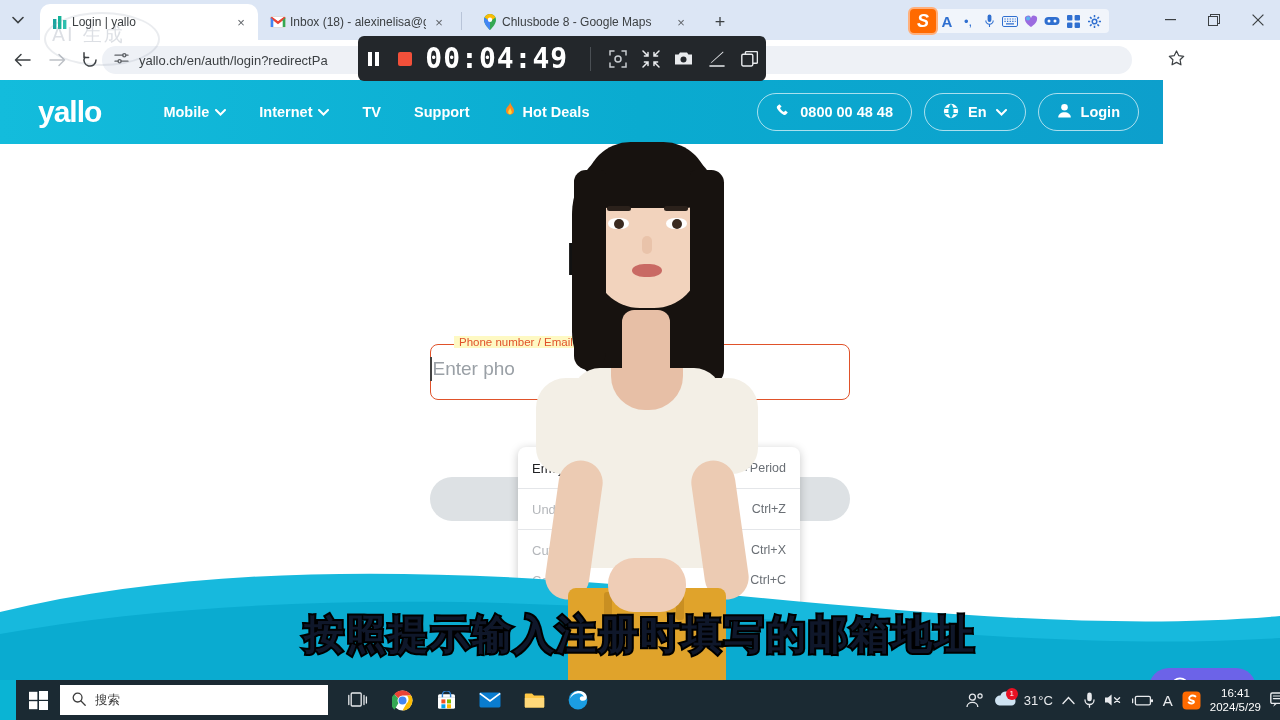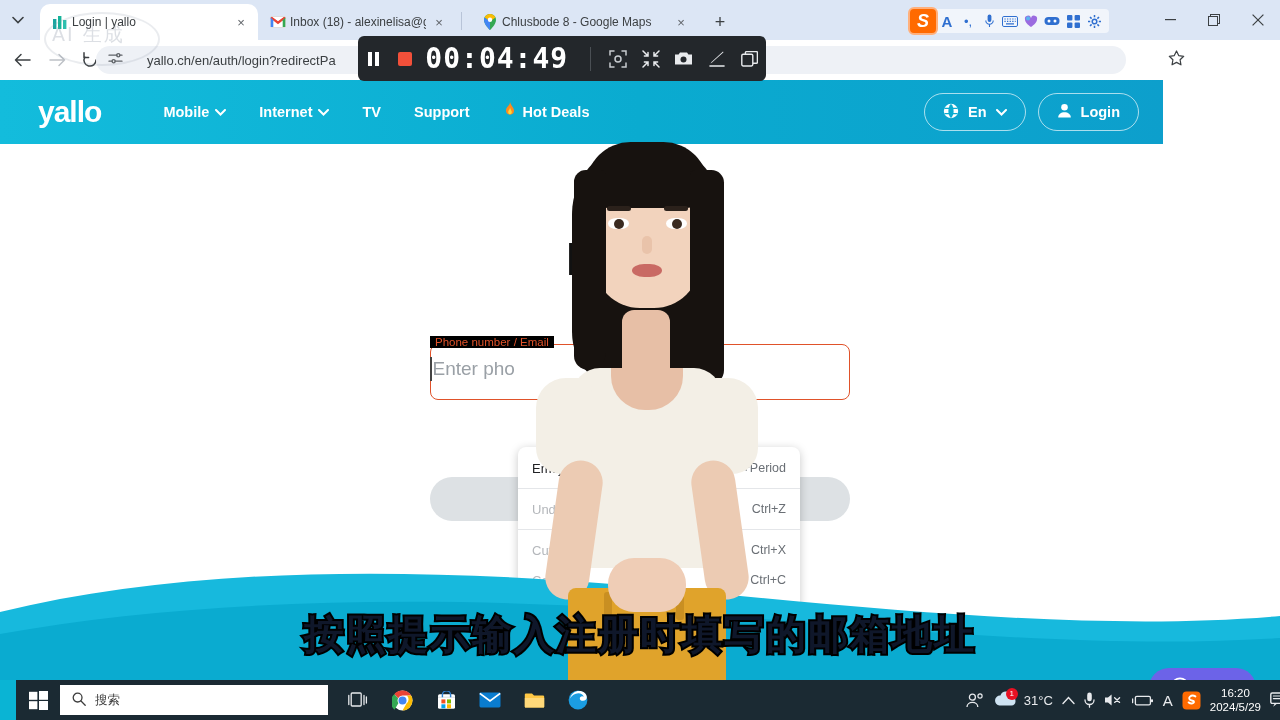--- a/index.html
+++ b/index.html
@@ -62,22 +62,22 @@
     border: 2px solid #ffb07c;
   }
   .ime-icon { width: 18px; height: 18px; display: flex; align-items: center; justify-content: center; color: #2f6fd0; font-size: 13px; }
 
   .toolbar-row { position: relative; height: 40px; background: #ffffff; }
   .nav-btn {
     position: absolute; top: 6px; width: 28px; height: 28px;
     display: flex; align-items: center; justify-content: center; color: #5f6368;
   }
   .omnibox {
-    position: absolute; left: 96px; top: 6px; width: 1030px; height: 28px;
-    background: #eef1f6; border-radius: 14px; display: flex; align-items: center; padding: 0 12px; gap: 24px;
+    position: absolute; left: 102px; top: 6px; width: 1030px; height: 28px;
+    background: #eef1f6; border-radius: 14px; display: flex; align-items: center; padding: 0 12px; gap: 10px;
   }
   .omnibox .url { font-size: 13px; color: #3c4043; white-space: nowrap; overflow: hidden; }
   .star-btn { position: absolute; left: 1168px; top: 10px; color: #3c4043; }
   .profile-avatar {
     position: absolute; left: 1214px; top: 47px; width: 24px; height: 24px; border-radius: 50%;
     background: #8a9aa5; color: #fff; font-size: 12px;
     display: flex; align-items: center; justify-content: center;
   }
   .menu-dots { position: absolute; left: 1252px; top: 48px; color: #3c4043; font-size: 14px; line-height: 0.6; text-align: center; }
 
@@ -119,21 +119,21 @@
   .page-body { position: relative; height: 536px; background: #fff; }
   .login-title {
     position: absolute; left: 566px; top: 88px;
     font-size: 46px; font-weight: bold; color: #111; letter-spacing: -1px;
   }
   .field-wrap { position: absolute; left: 430px; top: 200px; width: 420px; height: 56px; }
   .field-box {
     position: absolute; inset: 0; border: 1.5px solid #e0522a; border-radius: 8px;
   }
   .field-legend {
-    position: absolute; left: 0; top: -8px; background: #000000; padding: 0 5px;
+    position: absolute; left: 24px; top: -8px; background: #fef9c3; padding: 0 5px;
     font-size: 11.5px; color: #e0522a;
   }
   .field-input {
     position: absolute; left: 0; top: 13px; font-size: 19px; color: #9aa0a6;
     display: flex; align-items: center;
   }
   .caret { display: inline-block; width: 1.5px; height: 24px; background: #444; margin-right: 1px; }
   .cta-button {
     position: absolute; left: 430px; top: 333px; width: 420px; height: 44px;
     background: #dde1e4; border-radius: 24px; color: #fff;
@@ -470,20 +470,28 @@
             <svg width="14" height="17" viewBox="0 0 14 17">
                 <path d="M7 0C7 4 3 4.4 3 8.4A4.2 4.2 0 007 12.7 4.2 4.2 0 0011 8.4C11 5.8 8.6 4.8 7 0z" fill="#ff8a1f"></path>
                 <path d="M7 5.6c0 2.2-1.8 2.6-1.8 4.6A2 2 0 007 12.2a2 2 0 001.8-2c0-1.4-1.2-2-1.8-4.6z" fill="#ffd93b"></path>
               </svg>
           </span>
           <span>Hot Deals</span>
         </div>
       </div>
 
       <div class="hdr-right">
+        <div class="pill">
+          <span>
+            <svg width="15" height="15" viewBox="0 0 15 15">
+                <path d="M3.4 1.2l2.2 2.3-1.6 1.6c.8 1.9 2 3.1 3.9 3.9l1.6-1.6 2.3 2.2-1.8 1.9c-.6.6-1.6.6-2.5.2C5 10.6 2.4 8 1.1 5.5.7 4.6.7 3.6 1.3 3z" fill="#fff"></path>
+              </svg>
+          </span>
+          <span>0800 00 48 48</span>
+        </div>
         <div class="pill">
           <span>
             <svg width="16" height="16" viewBox="0 0 16 16">
                 <circle cx="8" cy="8" r="7.2" fill="#fff"></circle>
                 <path d="M8 0.8c2 2 2.6 4.6 2.6 7.2S10 13.2 8 15.2C6 13.2 5.4 10.6 5.4 8S6 2.8 8 0.8z" fill="#0aabd0"></path>
                 <path d="M1.4 5.4h13.2M1.4 10.6h13.2" stroke="#0aabd0" stroke-width="1.1"></path>
               </svg>
           </span>
           <span>En</span>
           <span class="chev">
@@ -705,21 +713,21 @@
           </svg>
       </div>
       <div class="tray-item" style="font-size:15px;">A</div>
       <div class="tray-item">
         <svg width="19" height="19" viewBox="0 0 19 19">
             <rect x="0.5" y="0.5" width="18" height="18" rx="4" fill="#ff6a00"></rect>
             <path d="M13.4 5.4c-1.6-1-4-1.1-5.4.2-1.3 1.2-.9 3 .8 3.6l2.4.8c.9.3 1 1.2.3 1.7-1.2.9-3.4.7-4.9-.3" stroke="#fff" stroke-width="1.9" fill="none" stroke-linecap="round"></path>
           </svg>
       </div>
       <div class="tray-clock">
-        <div>16:20</div>
+        <div>16:41</div>
         <div>2024/5/29</div>
       </div>
       <div class="tray-item">
         <svg width="18" height="16" viewBox="0 0 18 16">
             <rect x="0.8" y="1" width="14" height="10.4" rx="1.4" fill="none" stroke="#e8eaed" stroke-width="1.4"></rect>
             <path d="M3.4 4h9M3.4 6.6h6.4" stroke="#e8eaed" stroke-width="1.2" stroke-linecap="round"></path>
             <path d="M4.6 11.4l-1.4 3.4 4-3.4z" fill="#e8eaed"></path>
           </svg>
       </div>
     </div>

